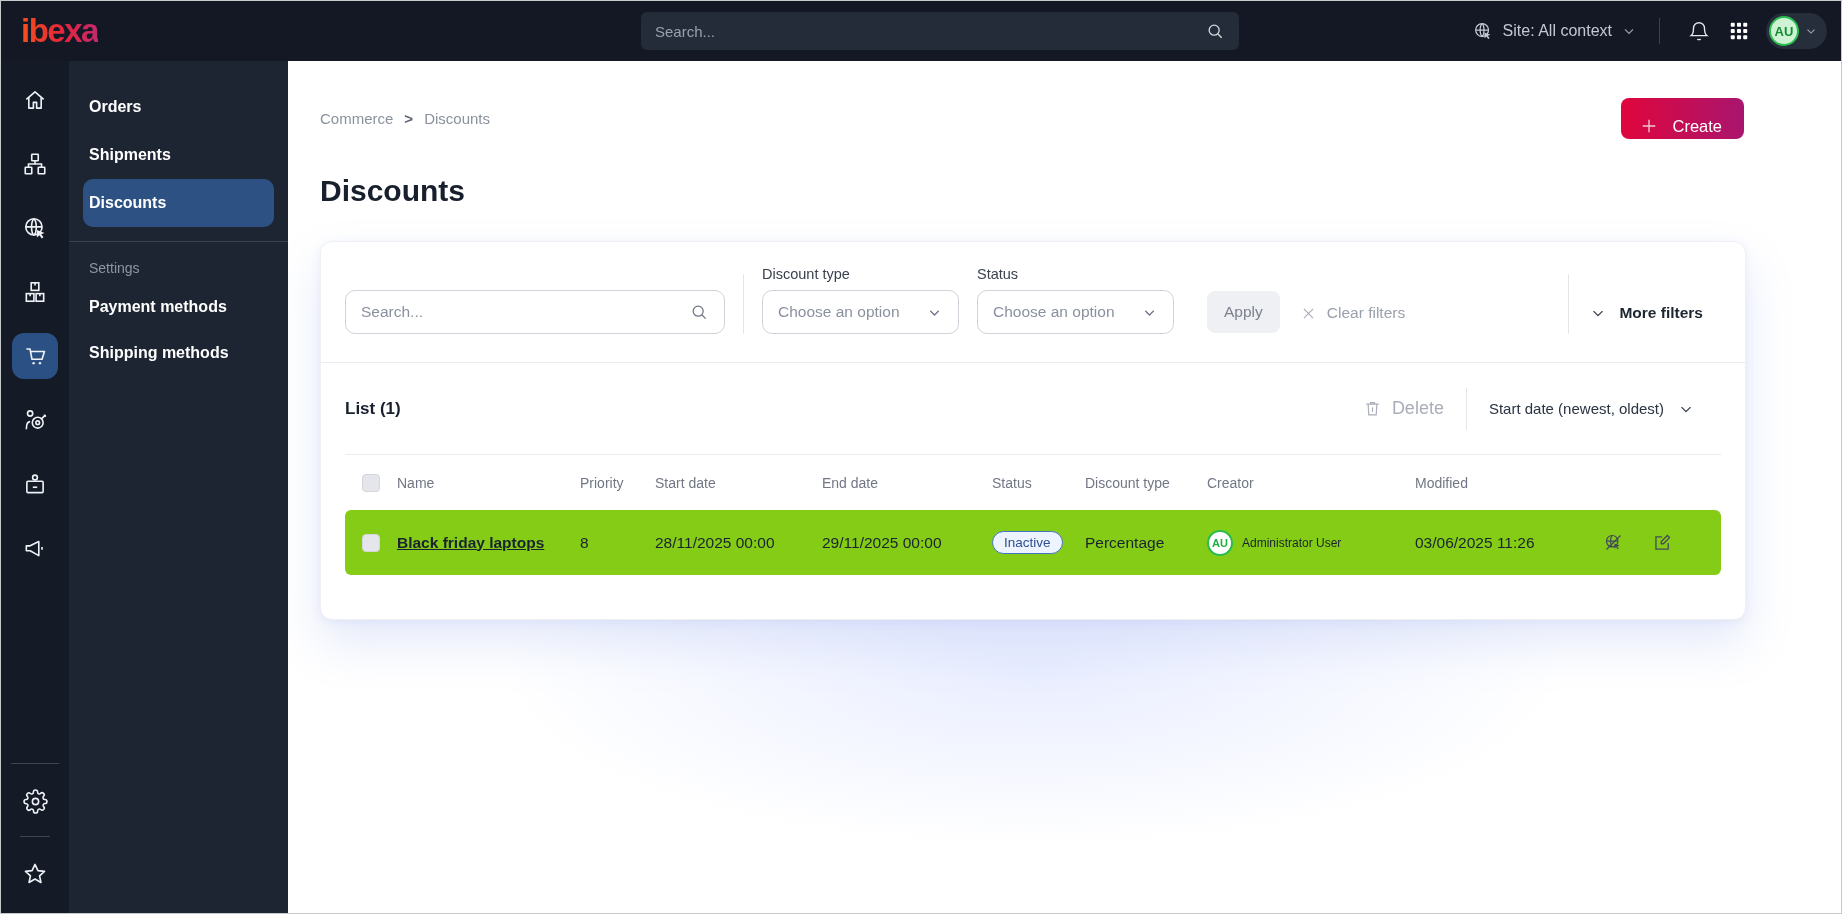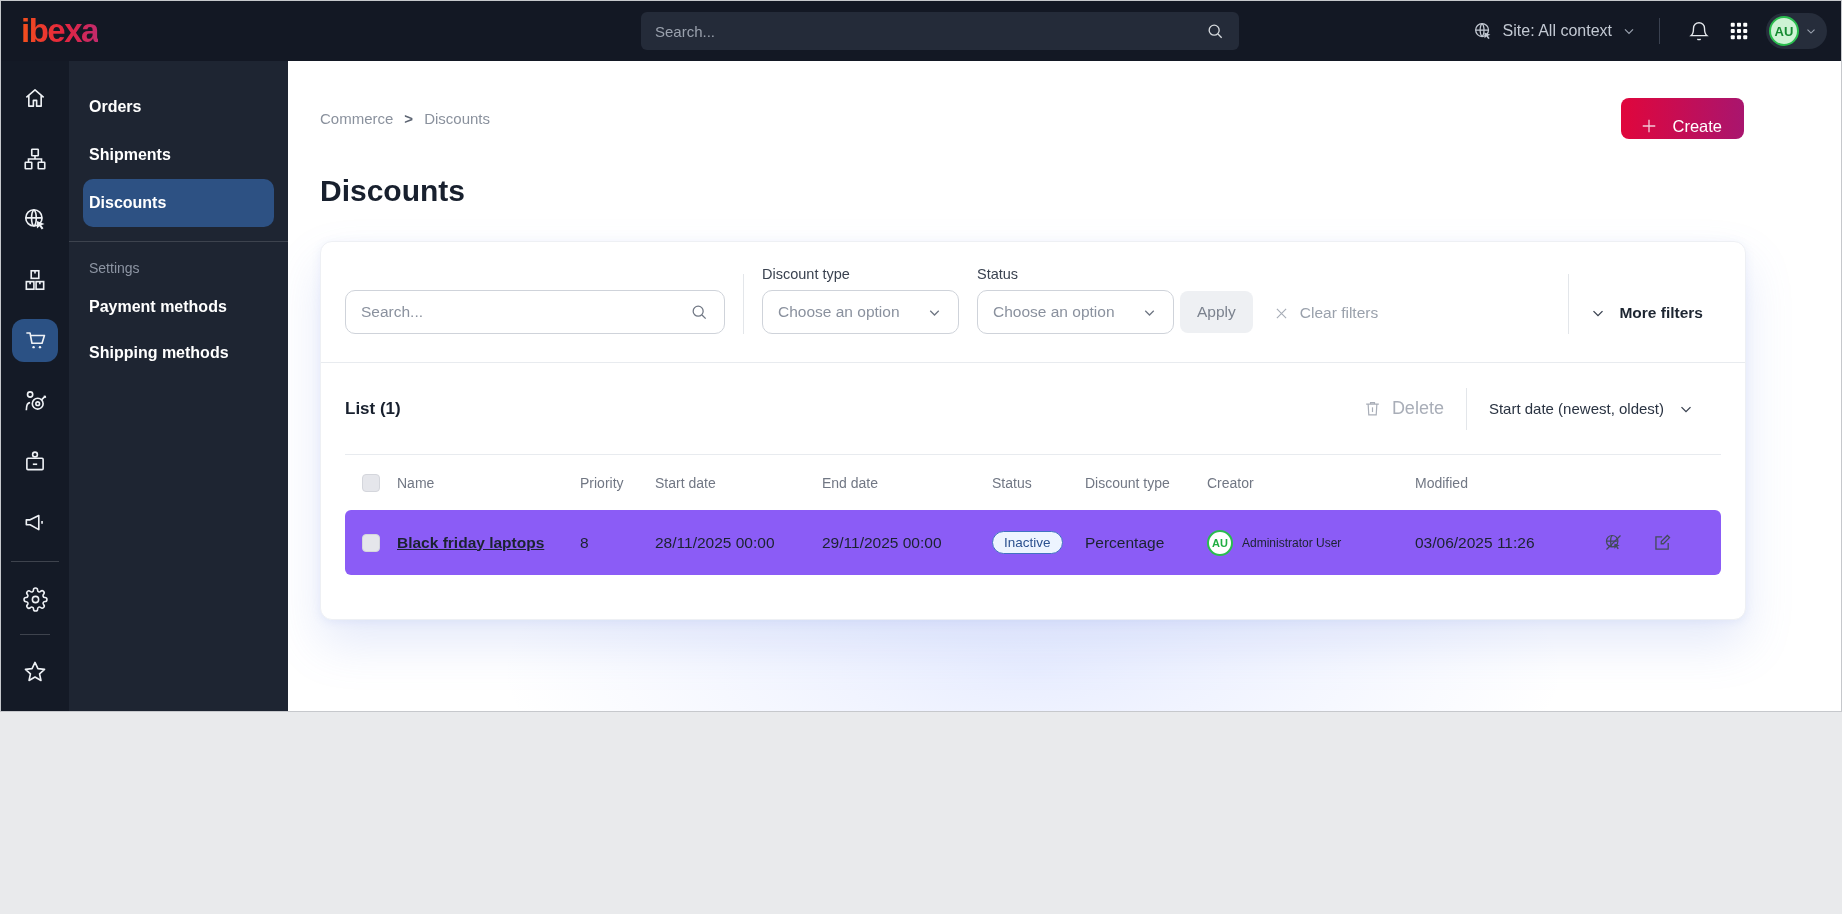--- a/index.html
+++ b/index.html
@@ -1,18 +1,18 @@
 <!DOCTYPE html>
 <html><head>
 <meta charset="utf-8">
 <style>
   * { margin:0; padding:0; box-sizing:border-box; }
   html,body { background:#e9eaec; }
   body { font-family:"Liberation Sans", sans-serif; }
-  .app { width:1842px; height:712px; background:#fff; border:1px solid #c6c8cc; display:flex; flex-direction:column; overflow:hidden; position:relative;justify-content:flex-end; }
+  .app { width:1842px; height:914px; background:#fff; border:1px solid #c6c8cc; display:flex; flex-direction:column; overflow:hidden; position:relative;justify-content:flex-end; }
 
   
   .topbar { flex:0 0 60px; background:#131824; display:flex; align-items:center; position:relative; }
   .logo { margin-left:20px; font-size:33px; font-weight:700; letter-spacing:-1.5px;
           background:linear-gradient(90deg,#f4501c 0%,#e4253f 55%,#c22a6c 100%);
           -webkit-background-clip:text; background-clip:text; color:transparent; cursor:pointer; }
   .topbar-search { position:absolute; left:640px; top:11px; width:598px; height:38px; background:#242b39;
           border-radius:6px; display:flex; align-items:center; padding:0 14px; }
   .topbar-search input { flex:1; background:transparent; border:none; outline:none; color:#e7eaee; font-size:15px; font-family:inherit; }
   .topbar-search input::placeholder { color:#9aa1ad; }
@@ -71,42 +71,42 @@
   .f-search input::placeholder { color:#8a919e; }
   .f-search .mag { color:#6f7683; }
   .f-vdiv { width:1px; height:60px; background:#e3e6ea; margin:0 18px; }
   .f-group { display:flex; flex-direction:column; }
   .f-group + .f-group { margin-left:18px; }
   .f-label { font-size:14.5px; color:#3a4250; margin-bottom:8px; }
   .f-select { width:197px; height:44px; border:1px solid #cfd3da; border-radius:10px; display:flex; align-items:center;
               justify-content:space-between; padding:0 15px; color:#8a919e; font-size:15.5px; cursor:pointer; }
   .f-select .chev { color:#6f7683; }
   .apply-btn { height:42px; padding:0 17px; background:#eef0f3; border:none; border-radius:8px; color:#7b828e;
-               font-size:15.5px; margin-left:6px; margin-bottom:1px; font-family:inherit; cursor:pointer; }
+               font-size:15.5px; margin-left:33px; margin-bottom:1px; font-family:inherit; cursor:pointer; }
   .clear-btn { display:flex; align-items:center; gap:10px; color:#9aa1ac; font-size:15.5px; margin-left:20px;
                height:42px; cursor:pointer; }
   .clear-btn .x { color:#a7adb7; }
   .more-wrap { margin-left:auto; display:flex; align-items:flex-end; }
   .more-vdiv { width:1px; height:60px; background:#e3e6ea; margin-right:20px; }
   .more-btn { display:flex; align-items:center; gap:12px; font-weight:700; color:#1d2531; font-size:15.5px;
               height:42px; margin-right:42px; cursor:pointer; }
   .more-btn .chev { color:#3a4250; }
 
   
   .list-head { margin:0 24px; height:92px; border-bottom:1px solid #e8ebef; display:flex; align-items:center; }
   .list-title { font-weight:700; font-size:17px; color:#18202e; }
   .delete-btn { margin-left:auto; display:flex; align-items:center; gap:10px; color:#a9aeb8; font-size:18px; cursor:default; }
   .lh-vdiv { width:1px; height:42px; background:#e3e6ea; margin:0 22px; }
   .sort-btn { display:flex; align-items:center; gap:13px; color:#2a3342; font-size:15px; margin-right:26px; cursor:pointer; }
 
   
   .table { padding:0 24px 44px; }
   .trow { display:grid; grid-template-columns:52px 183px 75px 167px 170px 93px 122px 208px 180px 1fr; align-items:center; }
   .thead { height:55px; color:#717784; font-size:14px; }
-  .tdata { height:65px; background:#8b5cf6; border-radius:6px; font-size:15.5px; color:#1b2330; }
+  .tdata { height:65px; background:#84cc16; border-radius:6px; font-size:15.5px; color:#1b2330; }
   .cb-cell { padding-left:17px; }
   .checkbox { width:18px; height:18px; border-radius:4px; background:#e5e6eb; border:1px solid #d4d6dc; cursor:pointer; }
   .name-link { font-weight:600; color:#1b2330; text-decoration:underline; cursor:pointer; display:inline; }
   .badge { display:inline-flex; align-items:center; padding:3px 11px; border:1px solid #4272c2; border-radius:999px;
            color:#2c508f; background:#edf4ff; font-size:13.5px; }
   .creator { display:flex; align-items:center; gap:9px; }
   .avatar-sm { width:26px; height:26px; flex:0 0 26px; border-radius:50%; border:2px solid #2abd4e; color:#1fae41;
                background:#fff; font-size:11px; font-weight:700; display:flex; align-items:center; justify-content:center; }
   .creator-name { font-size:12px; }
   .actions { display:flex; align-items:center; gap:28px; padding-left:8px; color:#434b59; }

